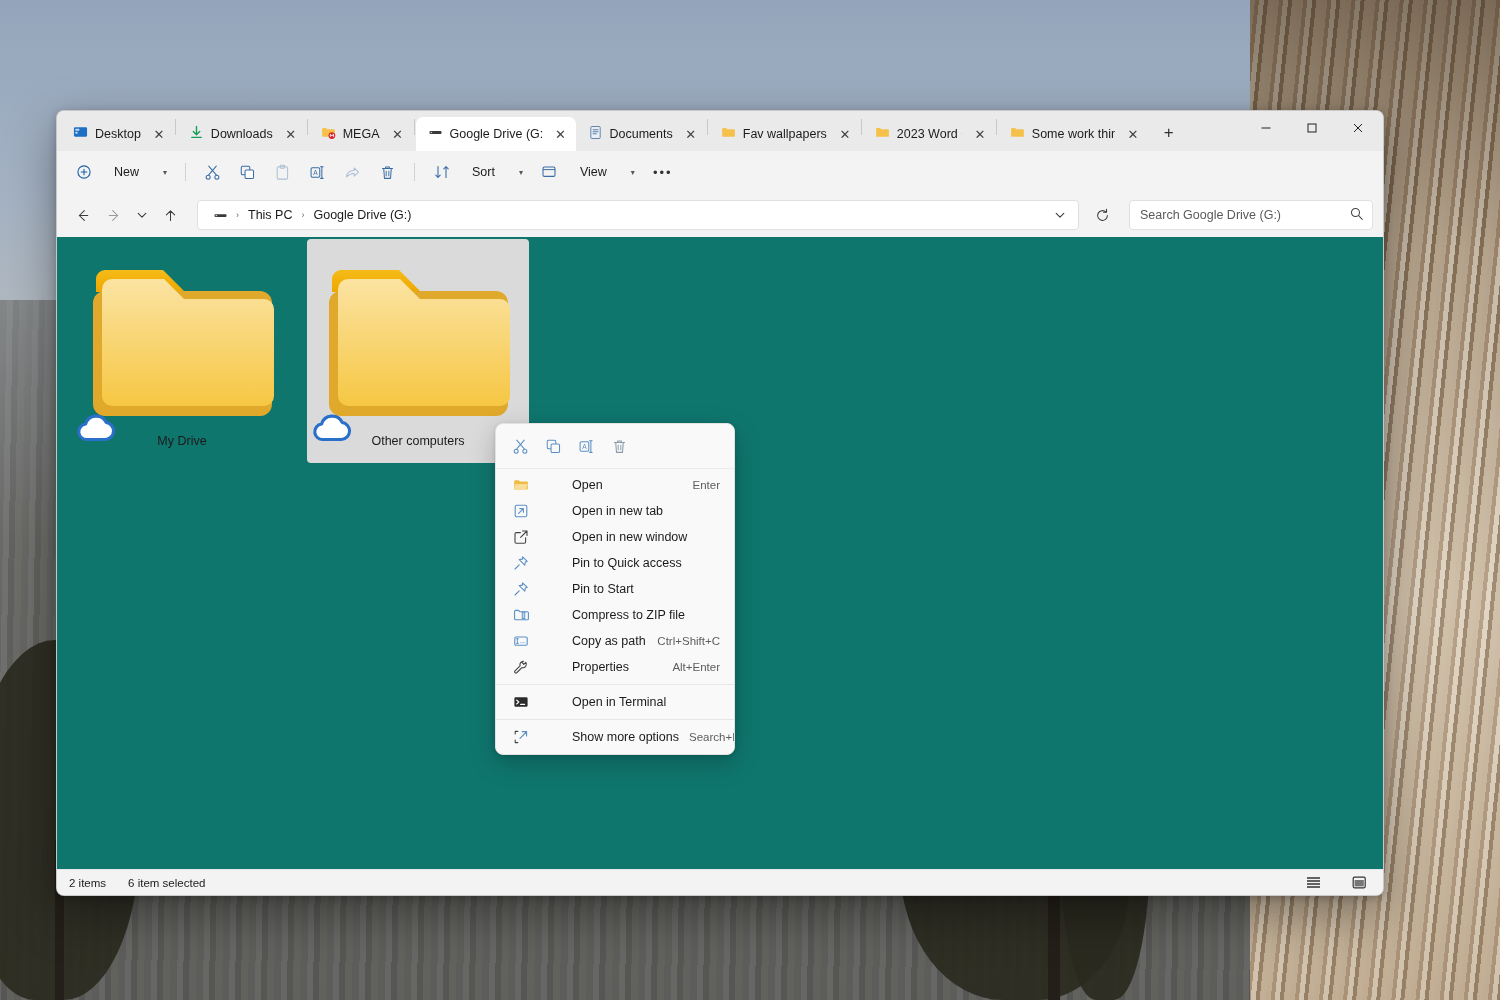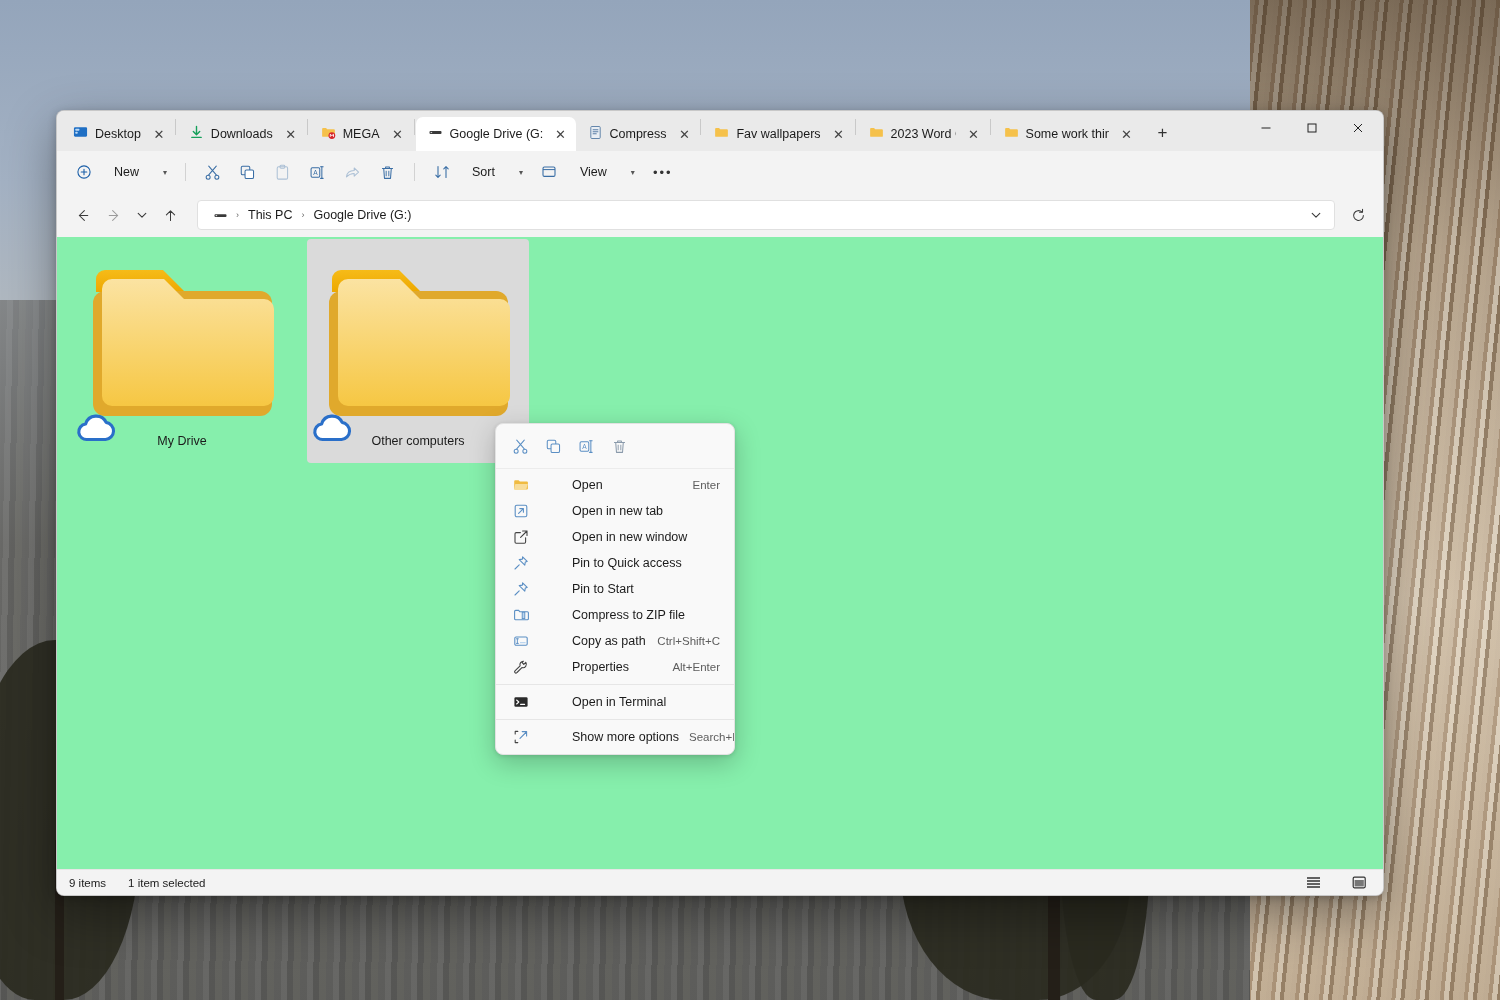--- a/index.html
+++ b/index.html
@@ -127,21 +127,21 @@
   .addr-icon { width:24px; height:24px; display:flex; align-items:center; justify-content:center; color:#444; font-size:10px; }
   .searchbox {
     width:244px; height:30px; background:#fff; border:1px solid #e0e0e0;
     border-radius:4px; display:flex; align-items:center; padding:0 8px 0 10px;
     margin-left:10px; font-size:12.5px; color:#5a5a5a;
   }
   .searchbox .sb-text { flex:1 1 auto; white-space:nowrap; overflow:hidden; }
 
   
   .content {
-    flex:1 1 auto; background:#86efac; position:relative; overflow:hidden;
+    flex:1 1 auto; background:#0f766e; position:relative; overflow:hidden;
   }
   .item {
     position:absolute; width:222px; height:224px; border-radius:4px;
     display:flex; flex-direction:column; align-items:center; padding-top:14px;
   }
   .item.selected { background:#dadada; }
   .folder-wrap { position:relative; width:185px; height:175px; }
   .item-label {
     margin-top:6px; font-size:12.5px; color:#1b1b1b; text-align:center;
     max-width:200px; white-space:nowrap; overflow:hidden; text-overflow:ellipsis;
@@ -250,21 +250,21 @@
           <span class="tab-close">✕</span>
         </div>
 
         <div class="tab">
           <span class="tab-icon">
             <svg width="15" height="15" viewBox="0 0 16 16">
                 <rect x="3" y="1.6" width="10" height="12.8" rx="1" fill="#e9eef4" stroke="#5b7fa6" stroke-width="1"></rect>
                 <path d="M5.4 5h5.2M5.4 7.2h5.2M5.4 9.4h3.4" stroke="#5b7fa6" stroke-width="1.1" stroke-linecap="round"></path>
               </svg>
           </span>
-          <span class="tab-label">Compress</span>
+          <span class="tab-label">Documents</span>
           <span class="tab-close">✕</span>
         </div>
         <div class="tab-sep"></div>
 
         <div class="tab">
           <span class="tab-icon">
             <svg width="15" height="15" viewBox="0 0 16 16">
                 <path d="M1.2 4.2a1 1 0 0 1 1-1h3.2l1.2 1.3h7.2a1 1 0 0 1 1 1v6.1a1 1 0 0 1-1 1H2.2a1 1 0 0 1-1-1z" fill="#f5c14b"></path>
               </svg>
           </span>
@@ -446,20 +446,29 @@
             </svg>
         </span>
       </div>
       <div class="nav-btn" style="margin-left:6px;">
         <svg width="15" height="15" viewBox="0 0 16 16">
             <path d="M13.2 8a5.2 5.2 0 1 1-1.6-3.75" stroke="#3a3a3a" stroke-width="1.1" fill="none" stroke-linecap="round"></path>
             <path d="M12.3 1.4v3.2H9.1" stroke="#3a3a3a" stroke-width="1.1" fill="none" stroke-linecap="round" stroke-linejoin="round"></path>
           </svg>
       </div>
 
+      <div class="searchbox">
+        <span class="sb-text">Search Google Drive (G:)</span>
+        <span>
+          <svg width="15" height="15" viewBox="0 0 16 16">
+              <circle cx="6.9" cy="6.9" r="4.3" fill="none" stroke="#444" stroke-width="1.1"></circle>
+              <path d="M10.1 10.1l4 4.2" stroke="#444" stroke-width="1.1" stroke-linecap="round"></path>
+            </svg>
+        </span>
+      </div>
     </div>
 
     <div class="content">
 
       <div class="item" style="left:14px; top:2px;">
         <div class="folder-wrap">
           <svg width="185" height="175" viewBox="0 0 185 175">
             <defs>
               <linearGradient id="fbodyA" x1="0" y1="0" x2="0" y2="1">
                 <stop offset="0" stop-color="#fbe3a2"></stop>
@@ -505,22 +514,22 @@
               <path d="M14.5 31.5h18a8.6 8.6 0 0 0 .6-17.1A11 11 0 0 0 12.6 16a7.8 7.8 0 0 0 1.9 15.5z" fill="#ffffff" stroke="#2a6fc9" stroke-width="3.1" stroke-linejoin="round"></path>
             </svg>
           </span>
         </div>
         <div class="item-label">Other computers</div>
       </div>
 
     </div>
 
     <div class="statusbar">
-      <span>9 items</span>
-      <span>1 item selected</span>
+      <span>2 items</span>
+      <span>6 item selected</span>
       <span class="status-spacer"></span>
       <span class="view-toggle">
         <svg width="15" height="13" viewBox="0 0 15 13">
             <path d="M1 2h13M1 5h13M1 8h13M1 11h13" stroke="#333" stroke-width="1.4"></path>
           </svg>
       </span>
       <span class="view-toggle">
         <svg width="15" height="13" viewBox="0 0 15 13">
             <rect x="1.2" y="1.2" width="12" height="10.6" rx="1.2" fill="none" stroke="#333" stroke-width="1.2"></rect>
             <rect x="2.6" y="4" width="9.2" height="6.4" fill="#777"></rect>

